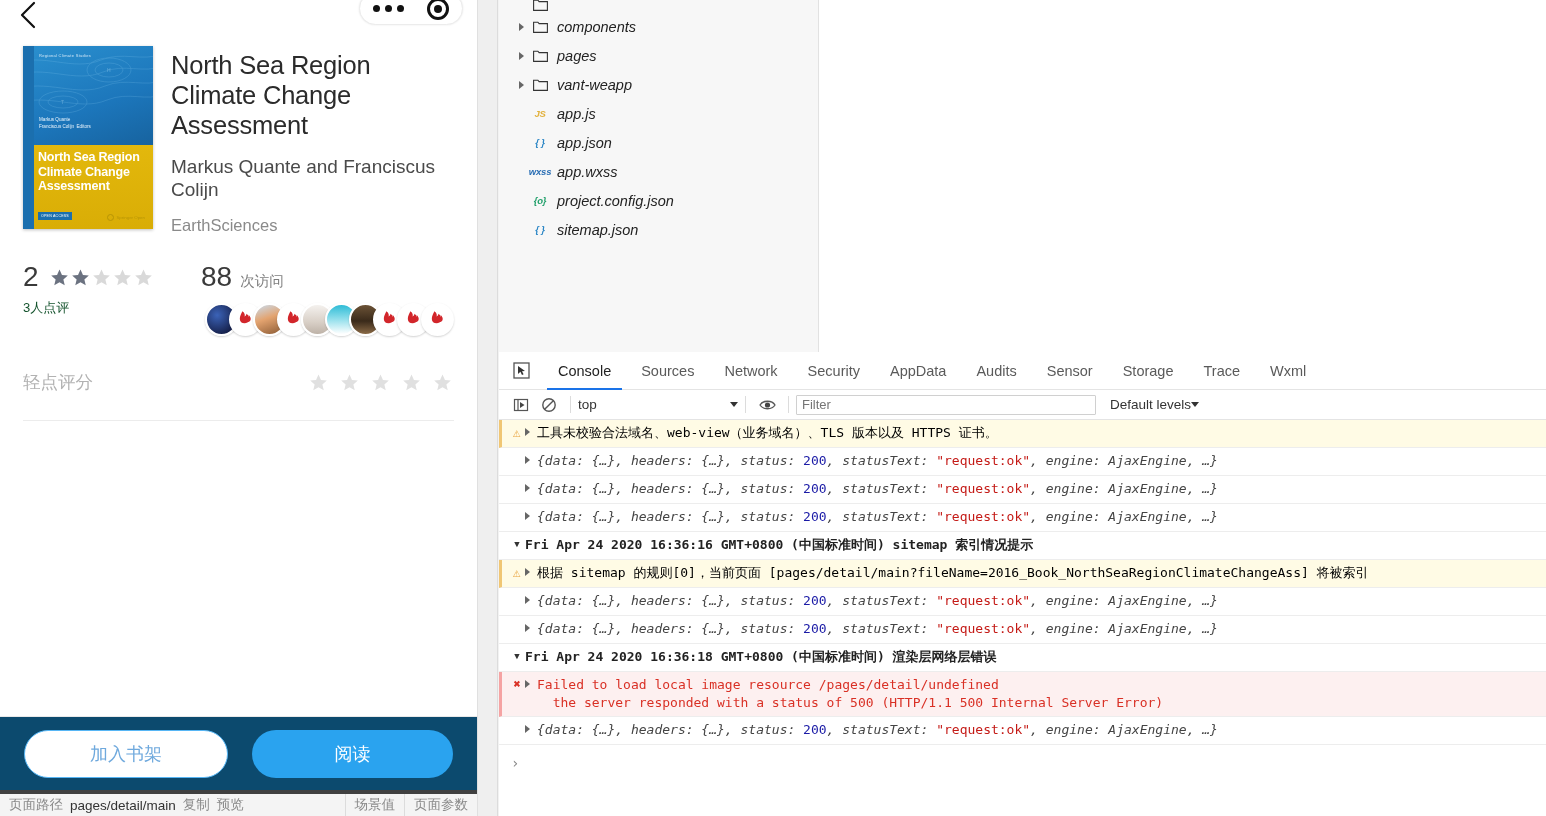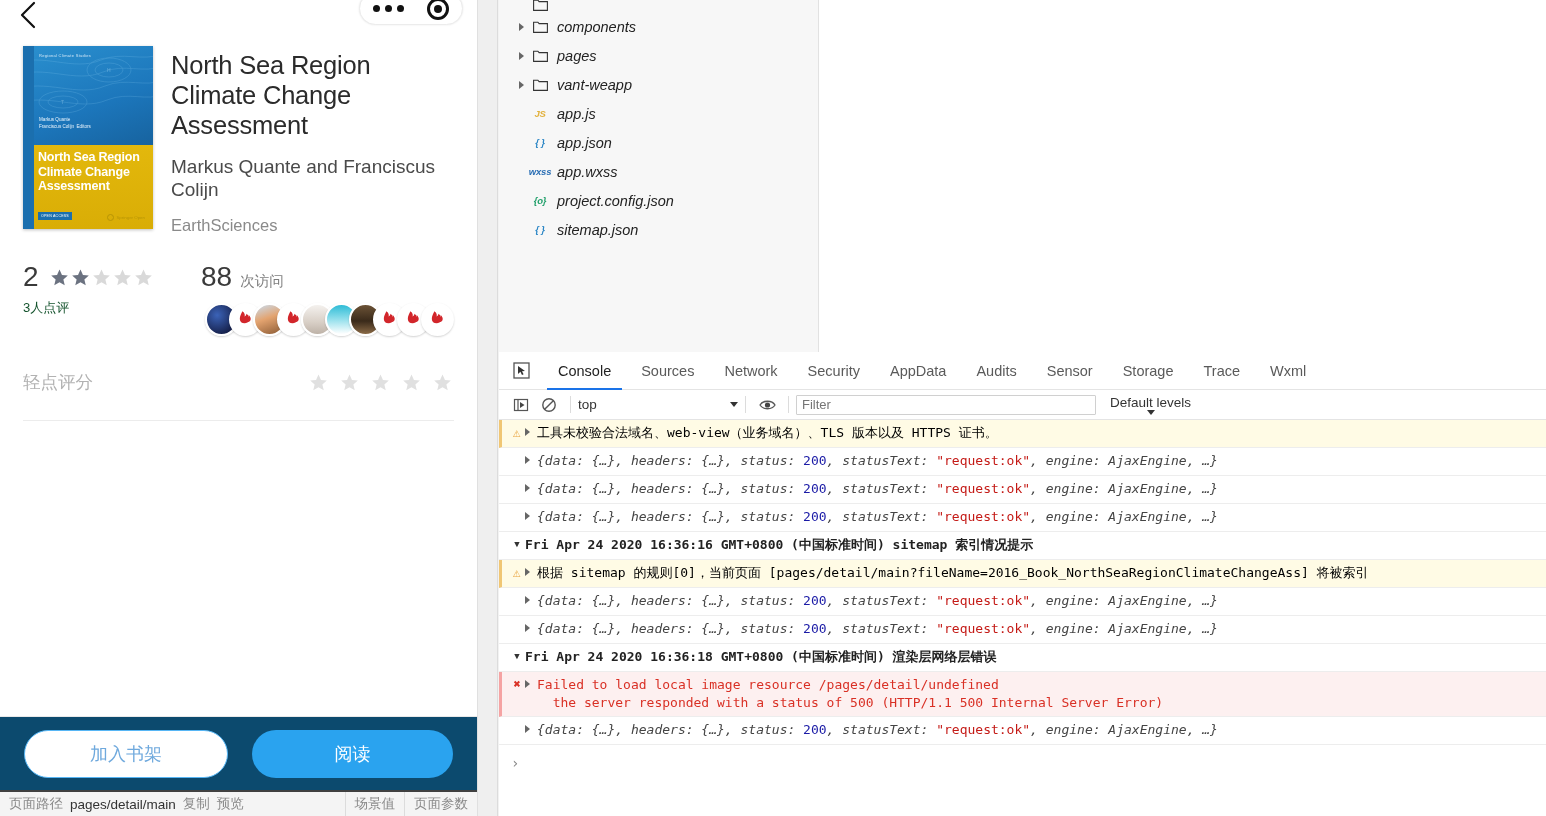--- a/index.html
+++ b/index.html
@@ -86,21 +86,21 @@
   #btnbar { position:absolute; left:0; bottom:0; width:477px; height:74px;
      border-top:1px solid #e9e9e9; background:#0c4a6e; display:flex; align-items:center;
      padding:0 24px; gap:24px; }
   .pbtn { height:48px; border-radius:24px; display:flex; align-items:center;
      justify-content:center; font-size:18px; cursor:pointer; }
   #btn-shelf { width:218px; background:#fff; border:1px solid #57b6f5; color:#6fa9dd; }
   #btn-read { width:215px; background:#2aa3ef; color:#fff; }
 
   
   #statusbar { position:absolute; left:0; bottom:0; width:477px; height:26px;
-     background:#f4f4f4; border-top:2px solid #404040; display:flex; align-items:center;
+     background:#f4f4f4; border-top:4px solid #404040; display:flex; align-items:center;
      font-size:13.5px; color:#5a5a5a; }
   #statusbar .cell { display:flex; align-items:center; height:100%; padding:0 9px; gap:7px; }
   #statusbar .sep { width:1px; height:100%; background:#dcdcdc; }
   .muted { color:#8a8a8a; }
   .dark { color:#333; }
 
   
   #gutter { position:absolute; left:477px; top:0; width:21px; height:816px;
      background:#efefef; border-left:1px solid #e0e0e0; border-right:1px solid #dcdcdc; }
 
@@ -136,21 +136,21 @@
      background:#fff; border-bottom:1px solid #e4e4e4; display:flex; align-items:center;
      padding:0 8px; gap:0; }
   .tbtn { width:28px; height:26px; display:flex; align-items:center; justify-content:center;
      cursor:pointer; }
   .vsep { width:1px; height:17px; background:#dcdcdc; margin:0 7px; }
   #ctx-select { display:flex; align-items:center; width:160px; height:22px; cursor:pointer; }
   #ctx-name { font-size:13.5px; color:#333; flex:1; }
   #filter-box { width:300px; height:20px; border:1px solid #d0d0d0; border-radius:1px;
      font-size:13px; color:#222; padding:0 5px; background:#fff; }
   #levels { font-size:13.5px; color:#333; margin-left:14px; display:flex; align-items:center;
-     gap:0; cursor:pointer;flex-direction:column; }
+     gap:0; cursor:pointer; }
 
   
   #clog { position:absolute; left:0; top:420px; width:1047px; height:396px;
      background:#fff; overflow:hidden;
      font-family:"DejaVu Sans Mono","Liberation Mono",monospace; }
   .crow { min-height:28px; border-bottom:1px solid #ededed; display:flex; align-items:flex-start;
      padding:4px 0 4px 10px; font-size:13px; position:relative; }
   .crow.warn { background:#fffbe5; border-left:3px solid #f0c674; padding-left:7px; }
   .crow.err  { background:#fdf0f0; border-left:3px solid #f5a3a3; padding-left:7px; }
   .crow.grp  { background:#fff; font-weight:bold; color:#222; }

